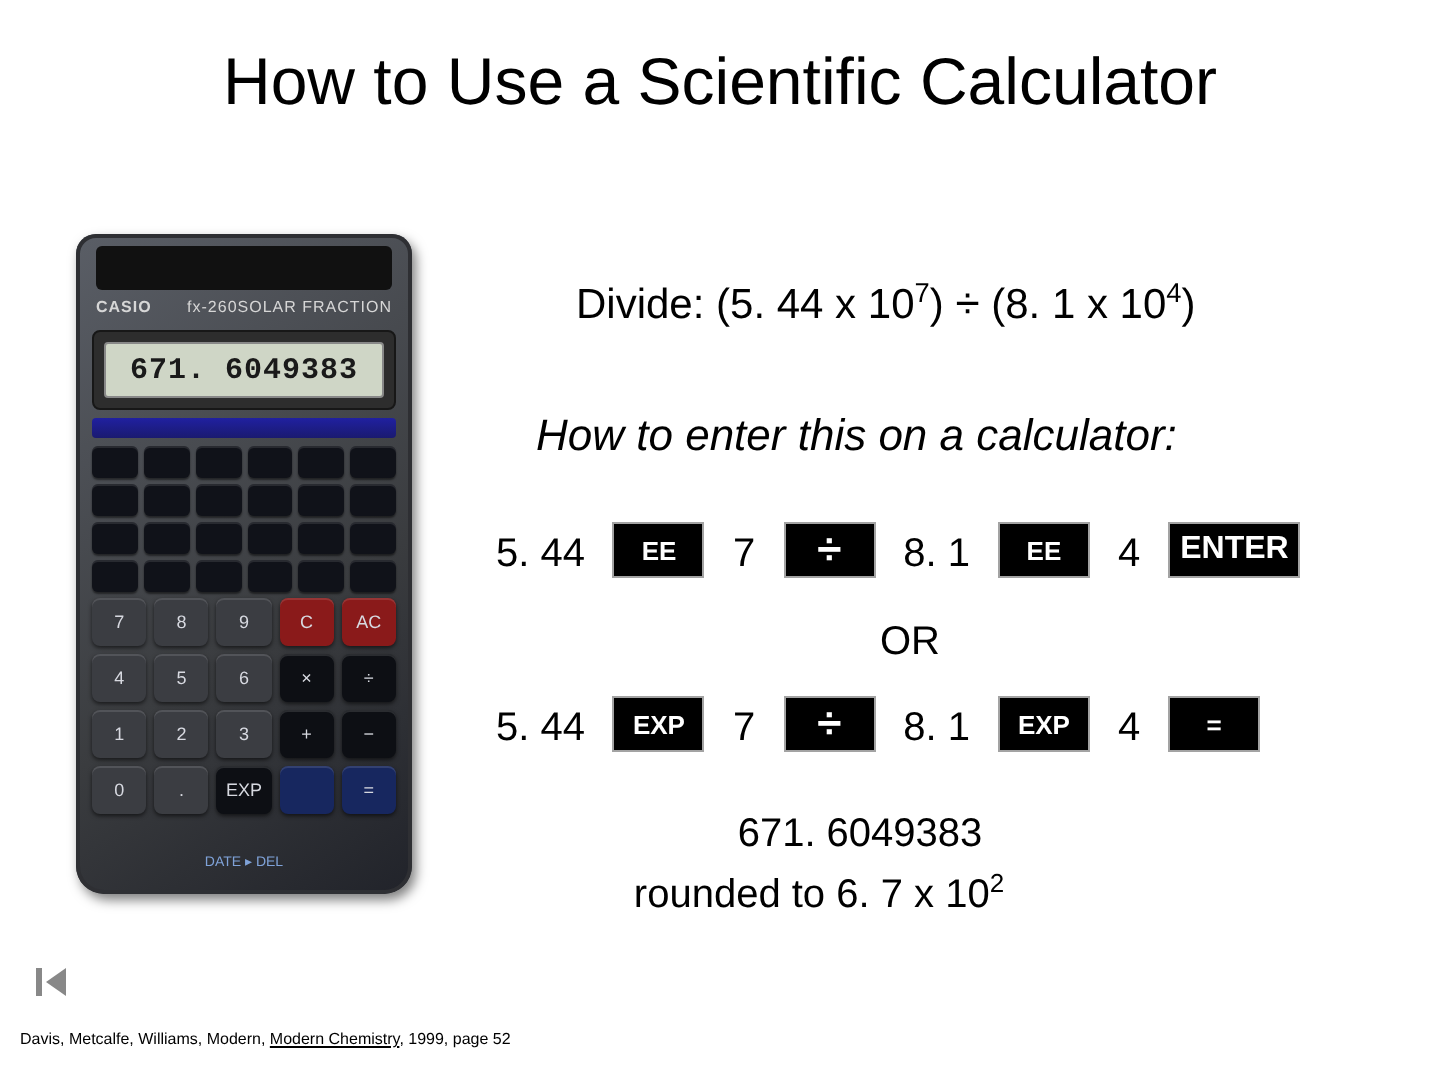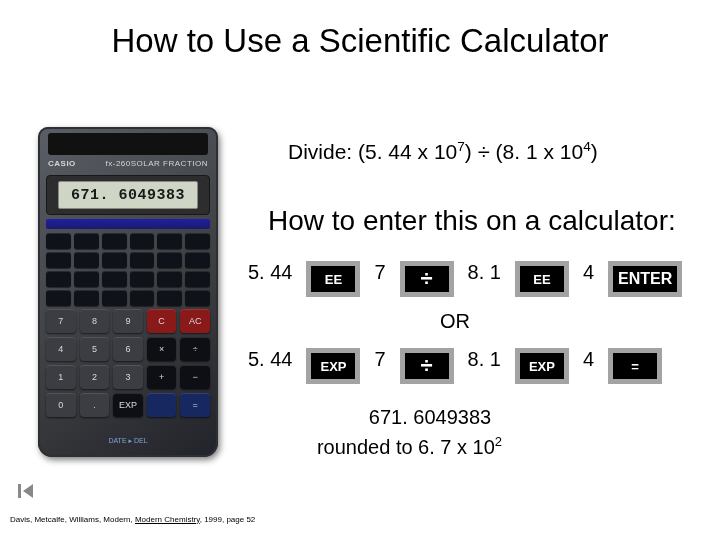--- a/index.html
+++ b/index.html
@@ -23,28 +23,27 @@
     left: 0;
     right: 0;
     text-align: center;
     font-size: 33px;
     font-weight: 400;
   }
   
   .calc {
     position: absolute;
     left: 38px;
-    top: 127px;
+    top: 117px;
     width: 168px;
     height: 330px;
     background: linear-gradient(145deg, #5a5e66 0%, #3a3c3f 60%, #21232a 100%);
     border-radius: 10px 10px 14px 14px;
     box-shadow: 2px 3px 6px rgba(0,0,0,.5), inset 0 0 0 2px #2e2f33;
     overflow: hidden;
-    padding-left: 12px;
   }
   .calc-solar {
     position: absolute;
     top: 6px; left: 10px; right: 10px; height: 22px;
     background: #111;
     border-radius: 3px;
   }
   .calc-brand {
     position: absolute;
     top: 32px; left: 10px; right: 10px; height: 14px;
@@ -125,42 +124,43 @@
 
   
   .problem {
     position: absolute;
     top: 139px; left: 288px;
     font-size: 21px;
   }
   .howenter {
     position: absolute;
     top: 205px; left: 268px;
-    font-size: 28px;
+    font-size: 22px;
+    font-style: italic;
   }
   sup { font-size: .65em; vertical-align: super; }
 
   
   .seq {
     position: absolute;
     display: flex;
-    align-items: flex-start;
+    align-items: flex-end;
     gap: 14px;
     font-size: 20px;
   }
   .seq1 { top: 261px; left: 248px; }
   .seq2 { top: 348px; left: 248px; }
   .kbox {
     display: inline-flex;
     align-items: center;
     justify-content: center;
     min-width: 34px;
     height: 26px;
     padding: 0 5px;
-    border: 5px solid #a3a3a3;
+    border: 1px solid #a3a3a3;
     background: #000;
     color: #fff;
     font-size: 13px;
     font-weight: bold;
   }
   .divide-sign {
     font-size: 22px;
   }
   .or {
     position: absolute;

